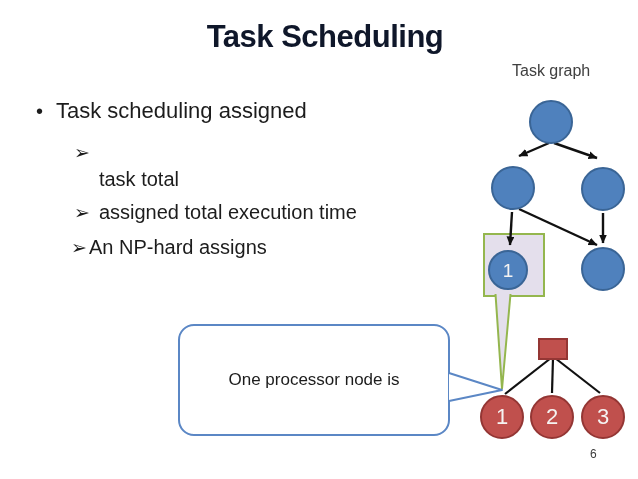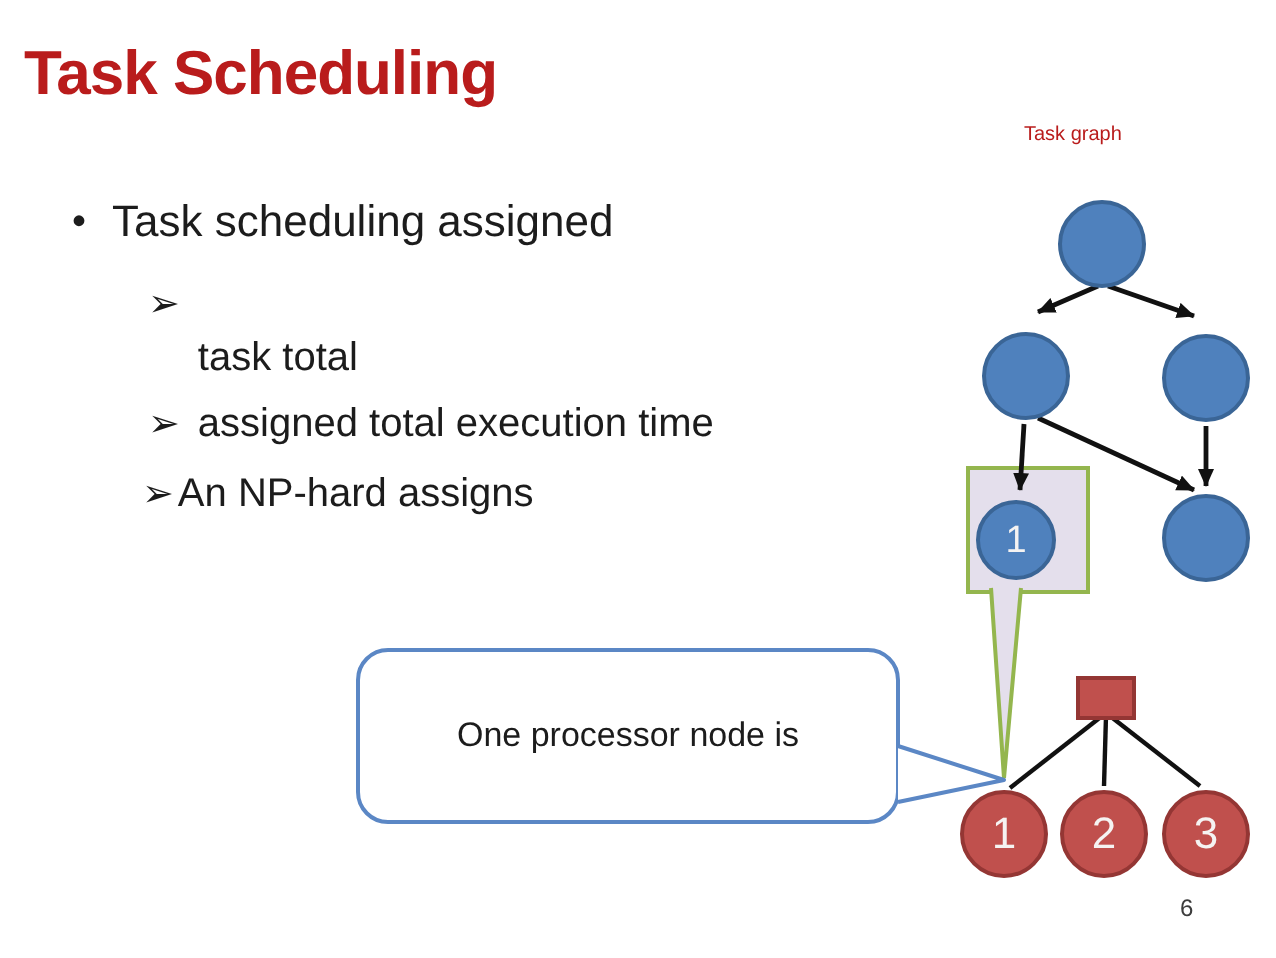--- a/index.html
+++ b/index.html
@@ -3,40 +3,40 @@
 <meta charset="utf-8">
 <style>
   html,body{margin:0;padding:0;background:#888;}
   .slide{
     position:relative; width:638px; height:479px; background:#ffffff;
     font-family:"Liberation Sans","DejaVu Sans",sans-serif; overflow:hidden;
     color:#1f1f1f;
   }
   .abs{position:absolute;}
   .title{
-    left:12px; right:0; top:19px; 
-    font-size:31px; font-weight:700; color:#b91c1c; letter-spacing:-0.5px;
+    left:12px; right:0; top:19px; text-align:center;
+    font-size:31px; font-weight:700; color:#0f172a; letter-spacing:-0.5px;
     z-index:3;
   }
   .b-main{
     left:36px; top:97px; font-size:22px; line-height:28px; color:#1c1c1c;
     display:flex; align-items:flex-start; z-index:3;
   }
   .b-dot{font-size:20px; margin-right:13px; line-height:28px;}
   .sub{
     font-size:20px; line-height:27px; color:#1c1c1c; display:flex;
     align-items:flex-start; z-index:3;
   }
   .sub .mk{flex:0 0 auto; font-size:19px; line-height:27px;}
   .s0{left:74px; top:139px;}
   .s1{left:74px; top:199px;}
   .s2{left:71px; top:234px;}
   .s0 .mk,.s1 .mk{margin-right:9px;}
   .s2 .mk{margin-right:2px;}
-  .glabel{font-size:10px; color:#b91c1c; z-index:3; white-space:nowrap;}
+  .glabel{font-size:16px; color:#404040; z-index:3; white-space:nowrap;}
   .tg-label{left:512px; top:62px;}
   .pg-label{left:496px; top:309px;}
   .hl-box{
     left:483px; top:233px; width:62px; height:64px; box-sizing:border-box;
     background:var(--highlight-fill); border:2px solid var(--highlight-border);
     z-index:1;
   }
   .overlay{left:0; top:0; width:638px; height:479px; z-index:2;}
   .node{
     width:44px; height:44px; border-radius:50%; box-sizing:border-box;
@@ -48,21 +48,21 @@
   .t3{left:488px; top:250px; width:40px; height:40px;} .t4{left:581px; top:247px;}
   .p1{left:480px; top:395px;} .p2{left:530px; top:395px;} .p3{left:581px; top:395px;}
   .nlabel{color:#f5f3f2; font-size:22px; line-height:1;}
   .t3 .nlabel{font-size:19px;}
   .proc-rect{
     left:538px; top:338px; width:30px; height:22px; box-sizing:border-box;
     background:var(--processor-fill); border:2px solid var(--processor-border);
     z-index:3;
   }
   .bubble{
-    left:178px; top:324px; width:272px; height:88px; box-sizing:border-box;
+    left:178px; top:324px; width:272px; height:112px; box-sizing:border-box;
     background:#fff; border:2px solid var(--callout-border); border-radius:16px;
     z-index:1; display:flex; flex-direction:column; align-items:center;
     justify-content:center; text-align:center;
     font-size:17px; line-height:26px; color:#1c1c1c;gap:29px;
   }
   .page-num{left:590px; top:447px; font-size:12px; color:#3c3c3c; z-index:3;}
   .arr{stroke:#111111; stroke-width:2.4; fill:none;}
   .pl{stroke:#111111; stroke-width:2.2; fill:none;}
   .hl-tail{fill:var(--highlight-fill); stroke:var(--highlight-border); stroke-width:2;}
   .bub-tail{fill:#ffffff; stroke:var(--callout-border); stroke-width:2; stroke-linejoin:round;}

